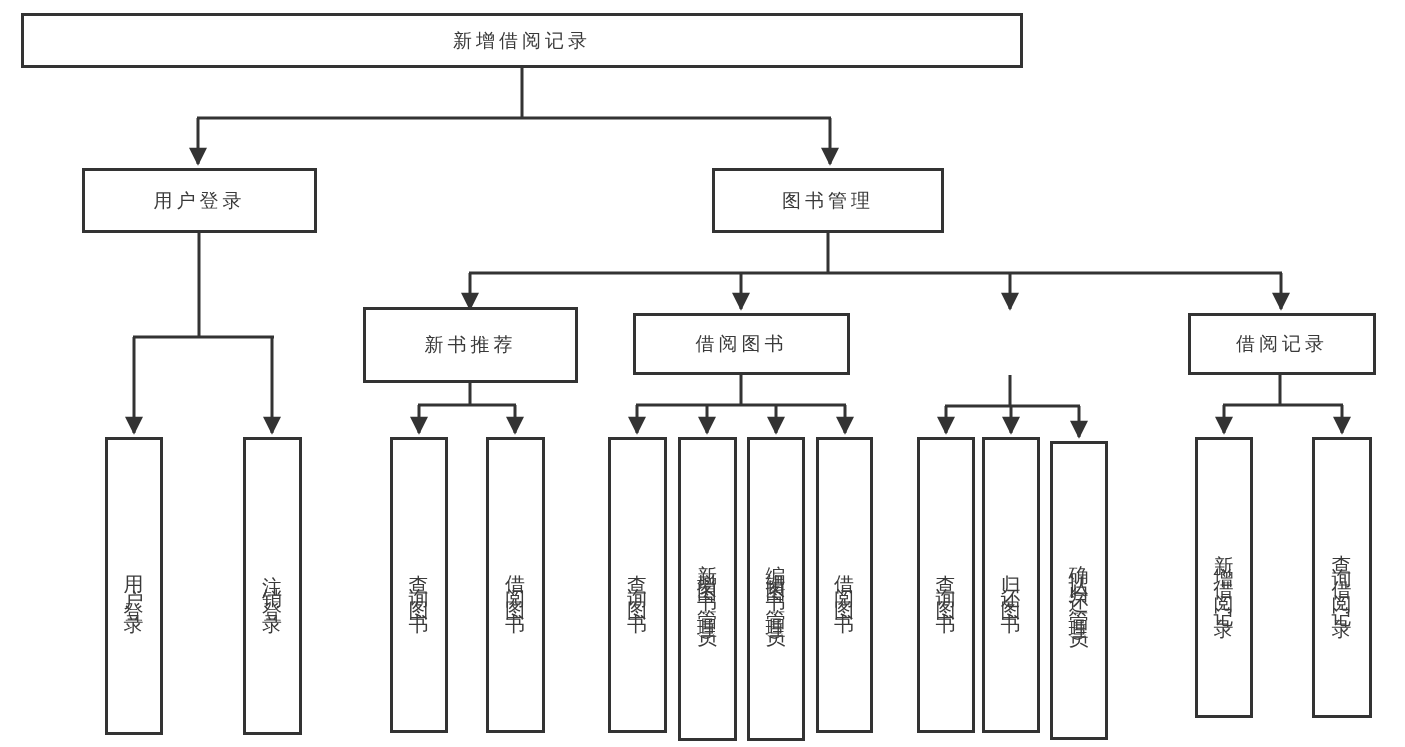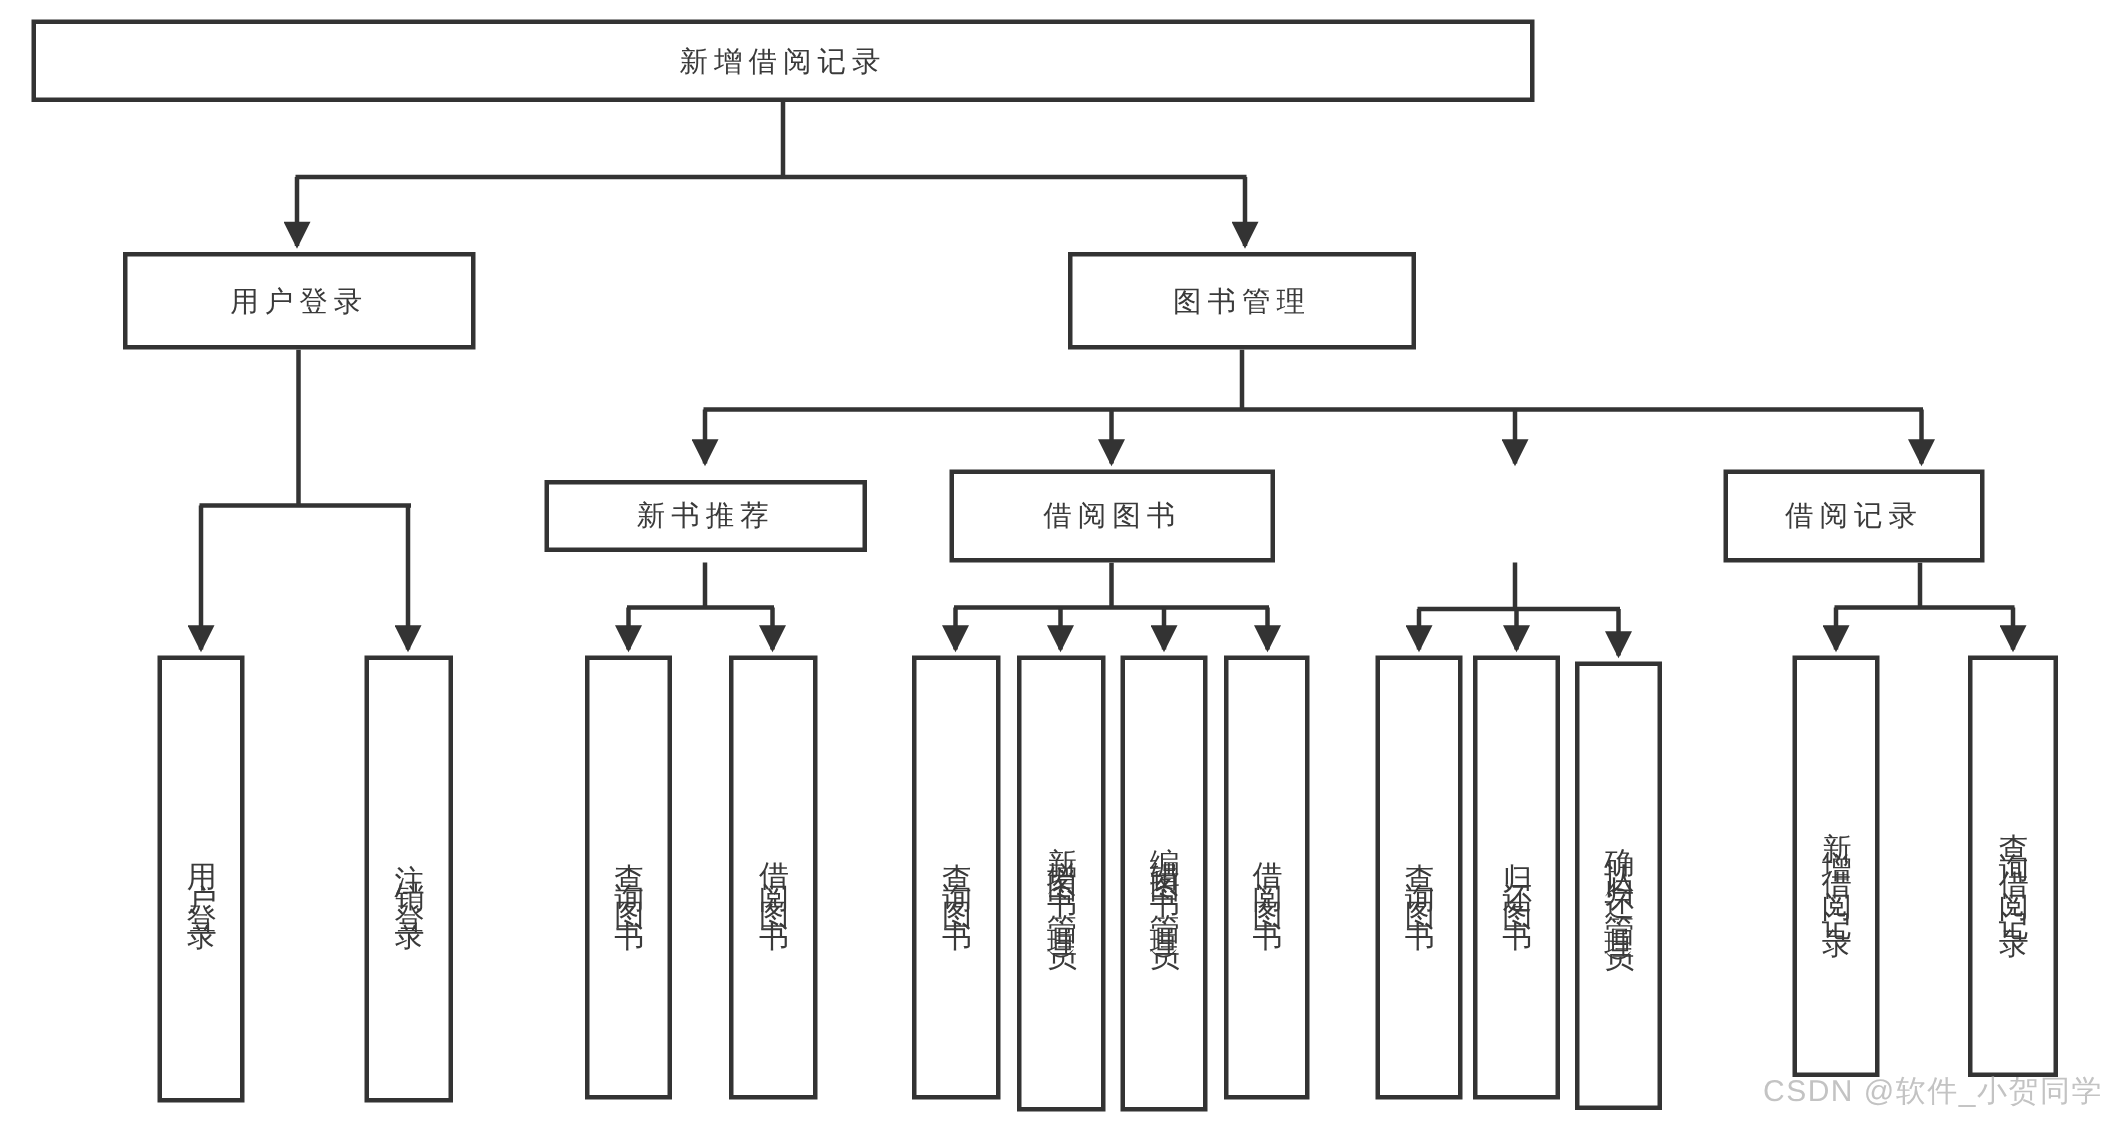--- a/index.html
+++ b/index.html
@@ -92,23 +92,23 @@
       <line x1="1224" y1="405" x2="1224" y2="433" marker-end="url(#arw)"></line>
       <line x1="1342" y1="405" x2="1342" y2="433" marker-end="url(#arw)"></line>
     </g>
   </svg>
 
   <div class="hbox" style="left:21px;top:13px;width:1002px;height:55px">新增借阅记录</div>
 
   <div class="hbox" style="left:82px;top:168px;width:235px;height:65px">用户登录</div>
   <div class="hbox" style="left:712px;top:168px;width:232px;height:65px">图书管理</div>
 
-  <div class="hbox" style="left:363px;top:320px;width:215px;height:48px">新书推荐</div>
+  <div class="hbox" style="left:363px;top:307px;width:215px;height:76px">新书推荐</div>
   <div class="hbox" style="left:633px;top:313px;width:217px;height:62px">借阅图书</div>
-  <div class="hbox" style="left:1149px;top:313px;width:174px;height:62px">借阅记录</div>
+  <div class="hbox" style="left:1188px;top:313px;width:188px;height:62px">借阅记录</div>
 
   <div class="vbox" style="left:105px;top:437px;width:58px;height:298px">
     <span class="vt">用户登录</span>
   </div>
   <div class="vbox" style="left:243px;top:437px;width:59px;height:298px">
     <span class="vt">注销登录</span>
   </div>
 
   <div class="vbox" style="left:390px;top:437px;width:58px;height:296px">
     <span class="vt">查询图书</span>
@@ -140,15 +140,14 @@
     <span class="vt">确认归还（管理员）</span>
   </div>
 
   <div class="vbox" style="left:1195px;top:437px;width:58px;height:281px">
     <span class="vt">新增借阅记录</span>
   </div>
   <div class="vbox" style="left:1312px;top:437px;width:60px;height:281px">
     <span class="vt">查询借阅记录</span>
   </div>
 
-  <div class="watermark">CSDN @软件_小贺同学</div>
 
 </div>
 
 </body></html>

